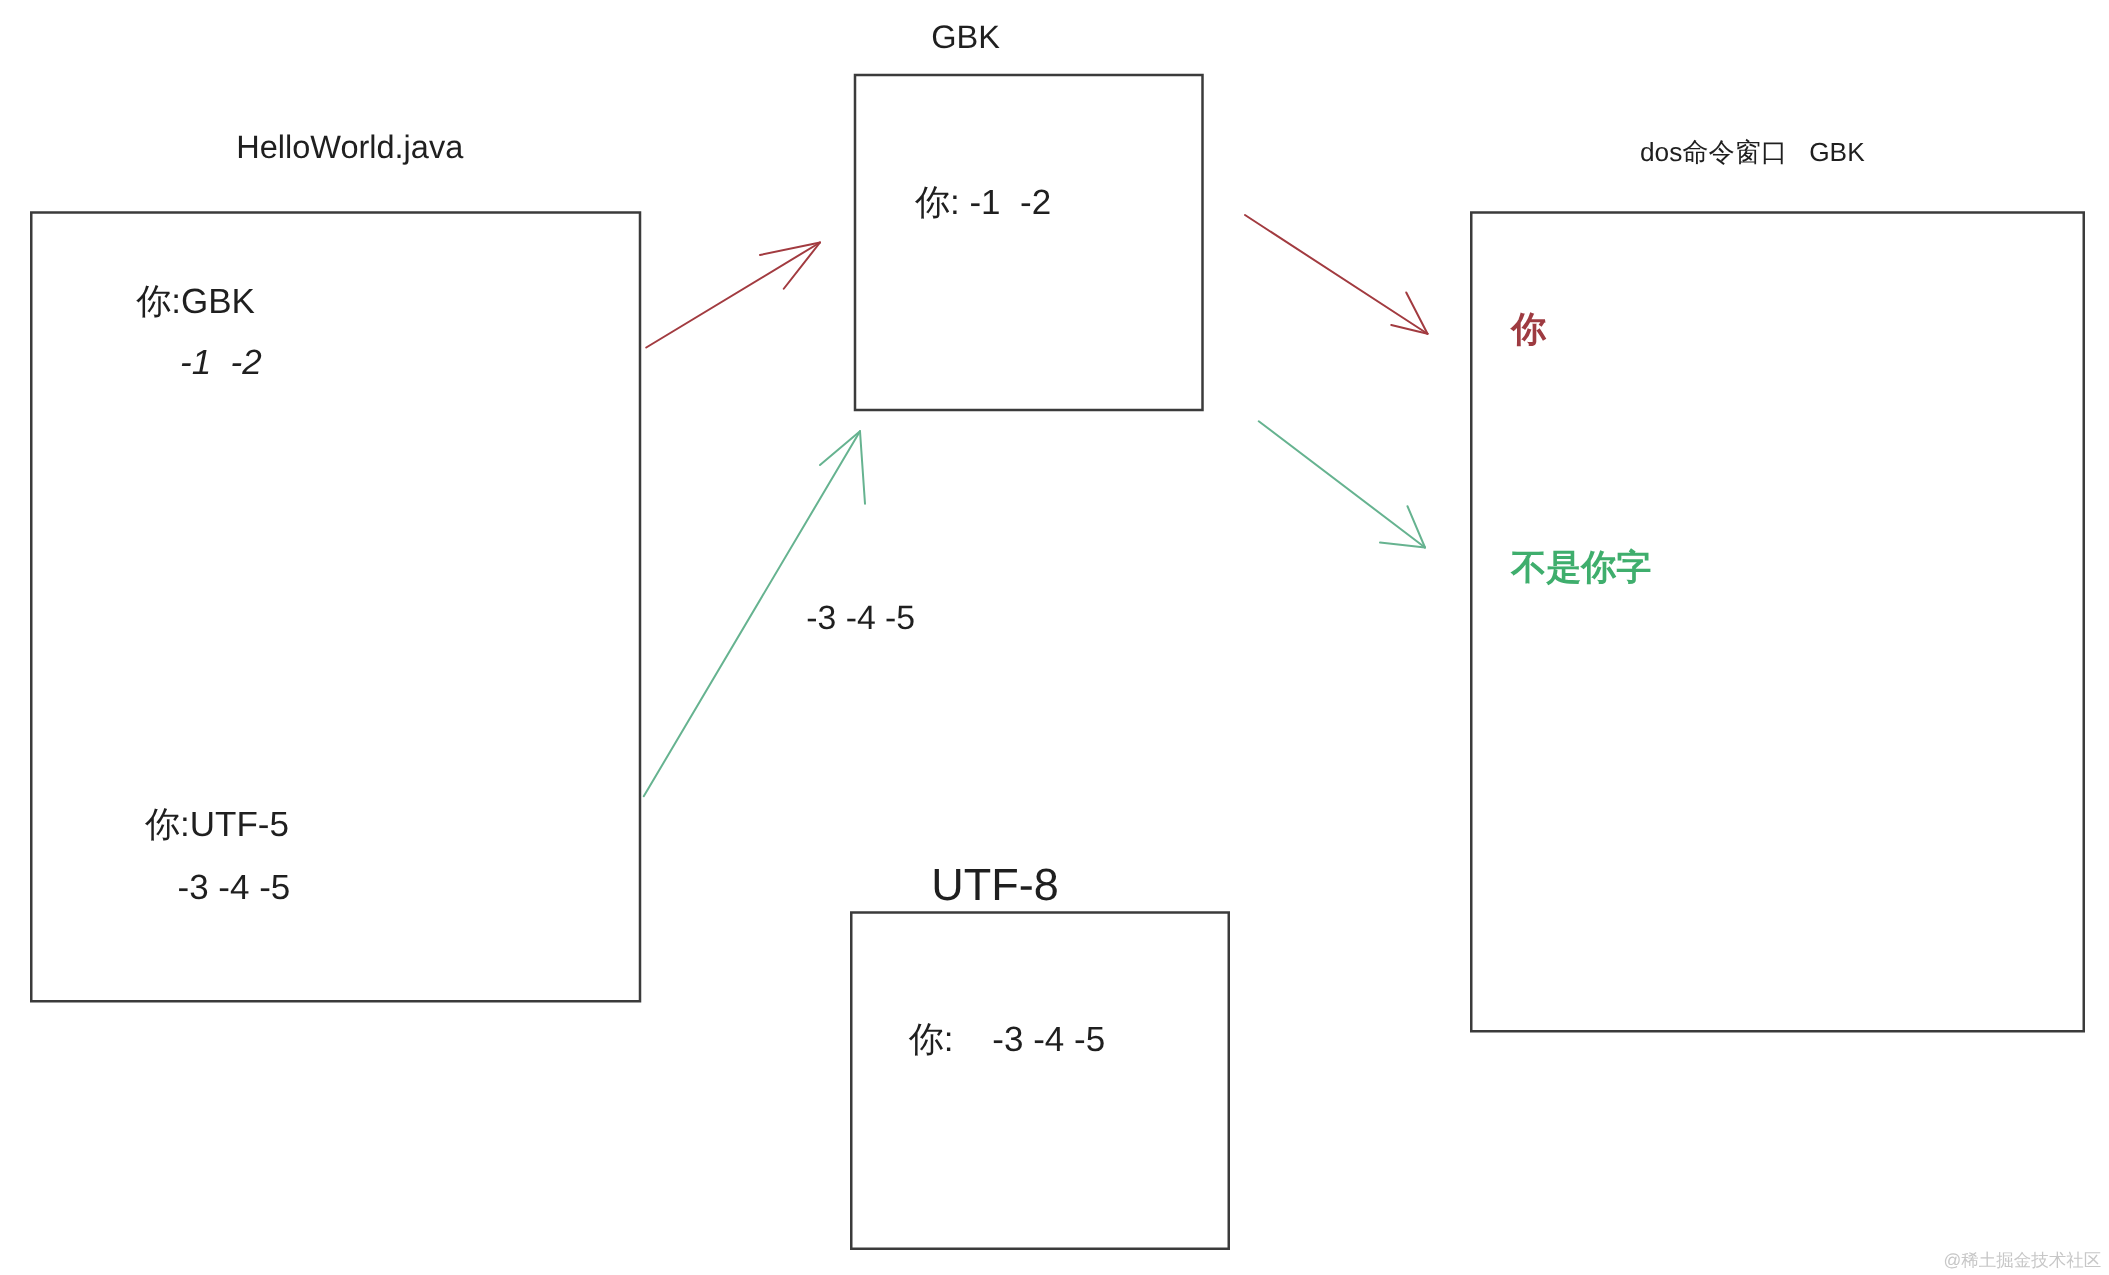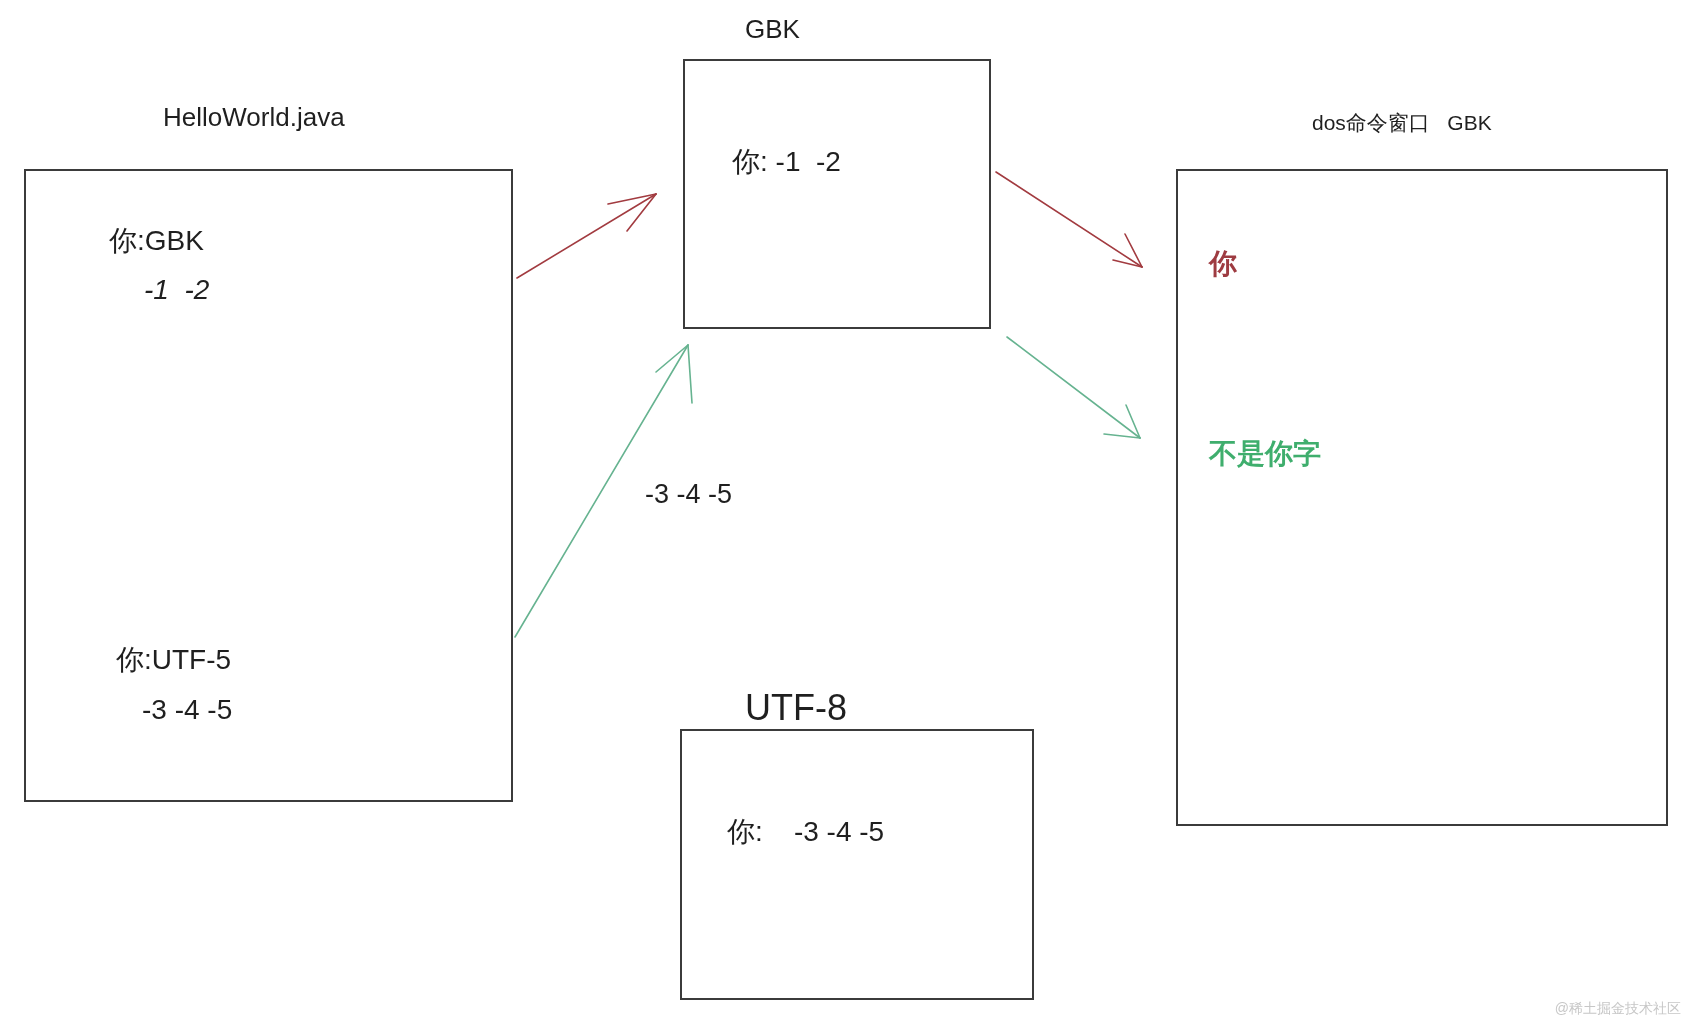--- a/index.html
+++ b/index.html
@@ -41,25 +41,25 @@
     line-height: 1.15;
   }
   .node-title { font-size: 26px; }
   .box {
     position: absolute;
     border: 2px solid var(--box-border);
     background: transparent;
   }
   .box .label { font-size: 28px; }
   .box-source   { left: 24px;   top: 169px; width: 489px; height: 633px; }
-  .box-gbk      { left: 683px;  top: 59px;  width: 308px; height: 270px; text-align: center; }
-  .box-utf8     { left: 680px;  top: 729px; width: 354px; height: 271px; }
+  .box-gbk      { left: 683px;  top: 59px;  width: 280px; height: 270px; text-align: center; }
+  .box-utf8     { left: 680px;  top: 729px; width: 304px; height: 271px; }
   .box-dos      { left: 1176px; top: 169px; width: 492px; height: 657px; }
 
-  .title-source { left: 163px;  top: 103px; }
+  .title-source { left: 189px;  top: 103px; }
   .title-gbk    { left: 731px;  top: 15px; margin-left: 14px;  }
   .title-utf8   { left: 745px;  top: 687px; font-size: 36px; }
   .title-dos    { left: 1312px; top: 111px; font-size: 21px; }
 
   .src-gbk-label   { left: 83px;  top: 54px;  }
   .src-gbk-bytes   { left: 118px; top: 103px; font-style: italic; }
   .src-utf8-label  { left: 90px;  top: 473px; }
   .src-utf8-bytes  { left: 116px; top: 523px; }
 
   .gbk-content  { left: 47px; top: 85px; }

